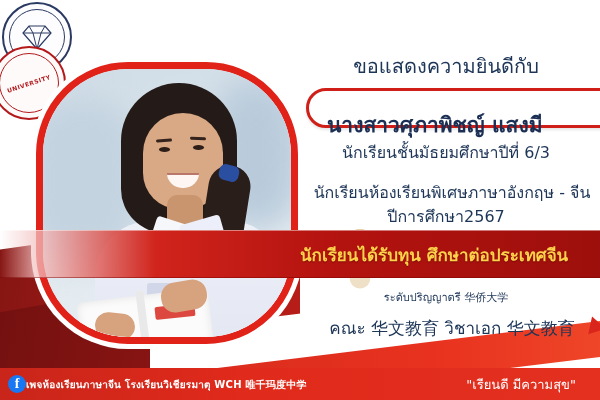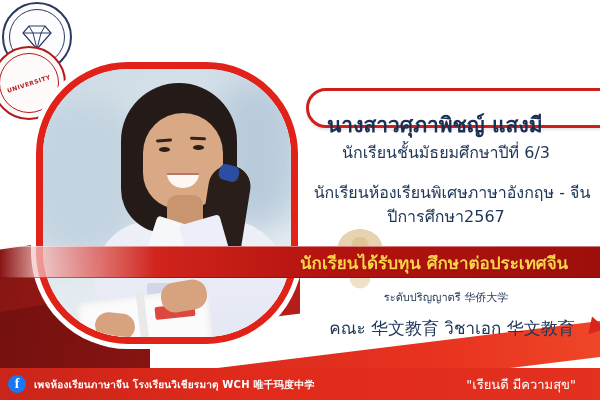--- a/index.html
+++ b/index.html
@@ -160,21 +160,21 @@
       radial-gradient(circle at 50% 72%, rgba(212,175,110,.45) 0 12%, transparent 13%);
     opacity:.85;pointer-events:none;
   }
   .ornament:before{
     content:"";position:absolute;left:34px;top:4px;width:52px;height:22px;
     background:radial-gradient(ellipse at 50% 100%, rgba(206,168,100,.6) 0 60%, transparent 61%);
   }
 
   
   .banner{
-    position:absolute;left:0px;top:246px;width:600px;height:32px;
+    position:absolute;left:0px;top:230px;width:600px;height:48px;
     background:linear-gradient(90deg,
       rgba(255,235,238,.0) 0%,
       rgba(243,196,196,.75) 6%,
       #d0241c 26%,
       #b4130f 55%,
       #9d0f0c 100%);
     border-top:1px solid rgba(255,255,255,.45);
     border-bottom:1px solid rgba(120,0,0,.45);
     display:flex;align-items:center;
     box-sizing:border-box;padding-left:300px;
@@ -206,21 +206,21 @@
     background:linear-gradient(90deg,#c9251a 0%,#e02a1b 40%,#e3301f 100%);
     display:flex;align-items:center;
   }
   .fb-icon{
     margin-left:8px;width:18px;height:18px;border-radius:50%;
     background:#1877f2;display:flex;align-items:center;justify-content:center;
     color:#fff;font-weight:bold;font-size:14px;line-height:1;
     font-family:"Liberation Serif",serif;flex:none;
   }
   .fb-text{
-    margin-left:8px;font-size:10px;color:#ffffff;white-space:nowrap;
+    margin-left:0;font-size:10px;color:#ffffff;white-space:nowrap;
     font-weight:bold;letter-spacing:.2px;
   }
   .motto{
     position:absolute;right:24px;top:0;height:32px;display:flex;align-items:center;
     font-size:13px;color:#ffffff;white-space:nowrap;
   }
 </style>
 </head>
 <body>
 
@@ -273,20 +273,21 @@
       <div class="ph-badge"></div>
       <div class="ph-book"></div>
       <div class="ph-book-spine"></div>
       <div class="ph-book-red"></div>
       <div class="ph-hand1"></div>
       <div class="ph-hand2"></div>
     </div>
   </div>
 
   <div class="col">
+    <div class="t-sub">ขอแสดงความยินดีกับ</div>
 
     <div class="namebox">
       <span class="nm">นางสาวศุภาพิชญ์  แสงมี</span>
     </div>
 
     <div class="t-line t-grade">นักเรียนชั้นมัธยมศึกษาปีที่ 6/3</div>
     <div class="t-line t-prog">นักเรียนห้องเรียนพิเศษภาษาอังกฤษ - จีน</div>
     <div class="t-line t-year">ปีการศึกษา2567</div>
 
     <div class="t-degree">ระดับปริญญาตรี  华侨大学</div>

